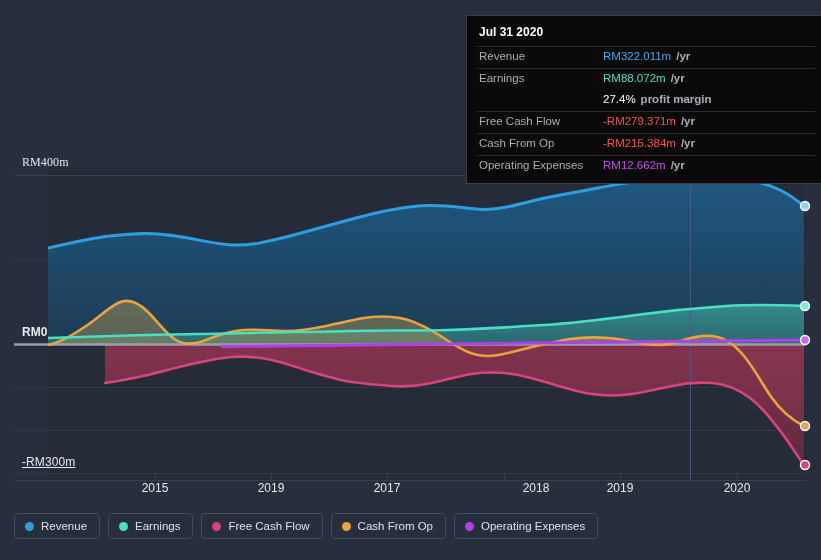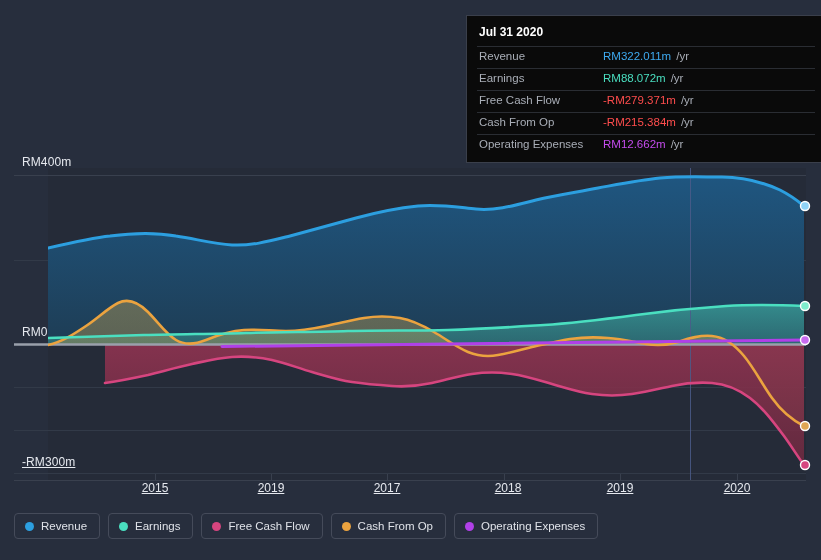--- a/index.html
+++ b/index.html
@@ -29,32 +29,31 @@
   #plot-svg { display: block; }
 
   
   .y-label {
     position: absolute;
     color: #e6e9ef;
     font-size: 12px;
     letter-spacing: .1px;
     white-space: nowrap;
   }
-  #y-label-top   { left: 22px; top: 155px; }
-  #y-label-zero  { left: 22px; top: 325px; }
+  #y-label-top   { left: 22px; top: 155px; font-family: Liberation Serif, serif; }
+  #y-label-zero  { left: 22px; top: 325px; font-weight: bold; }
   #y-label-bot   { left: 22px; top: 455px; text-decoration: underline; }
 
   .x-label {
     position: absolute;
     top: 481px;
     color: #e6e9ef;
     font-size: 12px;
     transform: translateX(-50%);
     white-space: nowrap;
-    text-decoration: underline;
   }
 
   
   #tooltip {
     position: absolute;
     left: 466px; top: 15px;
     width: 360px;
     background: #0a0a0a;
     border: 1px solid #3a3f4b;
     box-sizing: border-box;
@@ -82,21 +81,21 @@
     flex: 0 0 auto;
     white-space: nowrap;
   }
   .tt-val {
     font-weight: normal;
     white-space: nowrap;
   }
   .tt-unit {
     color: #a9aeb7;
     margin-left: 5px;
-    font-weight: normal;
+    font-weight: bold;
     white-space: nowrap;
   }
 
   
   #legend {
     position: absolute;
     left: 14px; top: 513px;
     display: flex;
     gap: 8px;
   }
@@ -334,39 +333,44 @@
     </svg>
   </div>
 
   <div class="y-label" id="y-label-top">RM400m</div>
   <div class="y-label" id="y-label-zero">RM0</div>
   <div class="y-label" id="y-label-bot">-RM300m</div>
 
   <div class="x-label" style="left:155px">2015</div>
   <div class="x-label" style="left:271px">2019</div>
   <div class="x-label" style="left:387px">2017</div>
-  <div class="x-label" style="left:508px">2018</div>
+  <div class="x-label" style="left:536px">2018</div>
   <div class="x-label" style="left:620px">2019</div>
   <div class="x-label" style="left:737px">2020</div>
 
   <div id="tooltip">
     <div id="tooltip-date">Jul 31 2020</div>
 
     <div class="tt-row">
       <span class="tt-name">Revenue</span>
       <span class="tt-val" style="color:#3eaaf0">RM322.011m</span>
       <span class="tt-unit">/yr</span>
     </div>
 
     <div class="tt-row">
       <span class="tt-name">Earnings</span>
       <span class="tt-val" style="color:#4adfc0">RM88.072m</span>
       <span class="tt-unit">/yr</span>
     </div>
 
+    <div class="tt-row no-rule">
+      <span class="tt-name"></span>
+      <span class="tt-val" style="color:#ffffff">27.4%</span>
+      <span class="tt-unit">profit margin</span>
+    </div>
 
     <div class="tt-row">
       <span class="tt-name">Free Cash Flow</span>
       <span class="tt-val" style="color:#ff4d4d">-RM279.371m</span>
       <span class="tt-unit">/yr</span>
     </div>
 
     <div class="tt-row">
       <span class="tt-name">Cash From Op</span>
       <span class="tt-val" style="color:#ff4d4d">-RM215.384m</span>

